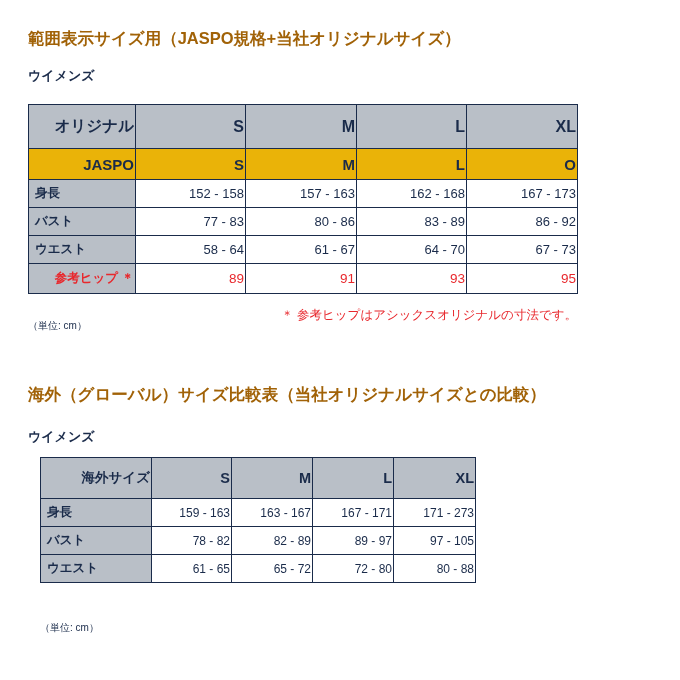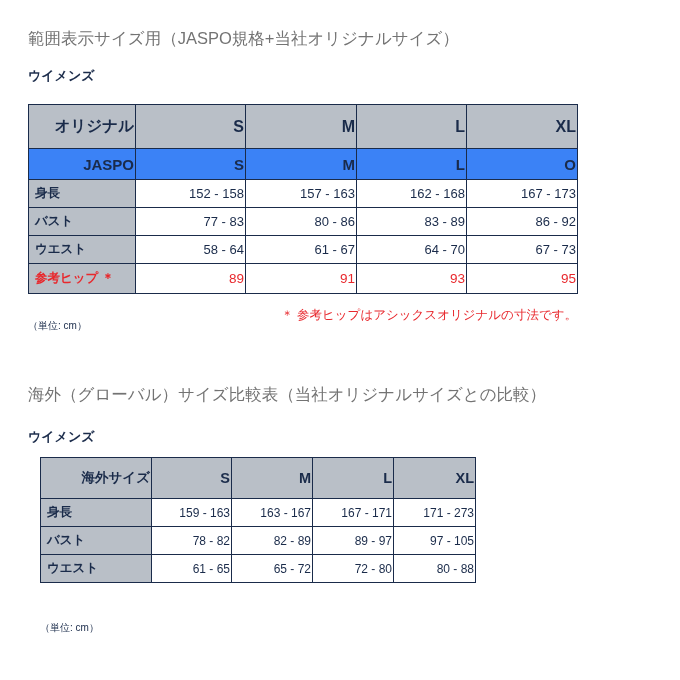--- a/index.html
+++ b/index.html
@@ -16,22 +16,22 @@
   }
   .page {
     position: relative;
     width: 680px;
     height: 680px;
     box-sizing: border-box;
     padding: 0 24px;
   }
   .section-title {
     font-size: 16.5px;
-    font-weight: normal;
-    color: #737373;
+    font-weight: bold;
+    color: #a16207;
     letter-spacing: 0px;
   }
   .sub-label {
     font-size: 13px;
     font-weight: bold;
     color: #1a2b4a;
   }
   .unit-note {
     font-size: 10px;
     color: #1a2b4a;
@@ -54,21 +54,21 @@
   #table1 .hdr-row td {
     background: #b9bfc7;
     font-weight: bold;
     font-size: 16px;
     height: 41px;
   }
   #table1 .hdr-row td.rowlabel {
     font-size: 15.5px;
   }
   #table1 .jaspo-row td {
-    background: #3b82f6;
+    background: #eab308;
     font-weight: bold;
     font-size: 15px;
     height: 28px;
   }
   #table1 .data-row td {
     font-size: 13px;
     height: 25px;
   }
   #table1 .data-row td.rowlabel {
     background: #b9bfc7;
@@ -80,21 +80,21 @@
   #table1 .hip-row td {
     font-size: 13.5px;
     height: 27px;
     color: #e8282d;
     padding-left: 40px;
   }
   #table1 .hip-row td.rowlabel {
     background: #b9bfc7;
     font-weight: bold;
     font-size: 12.5px;
-    text-align: left;
+    text-align: right;
     padding-left: 6px;
     color: #e8282d;
   }
   .hip-note {
     color: #e8282d;
     font-size: 12.5px;
     text-align: right;
     width: 549px;
     margin-top: 5px;
     font-weight: normal;

